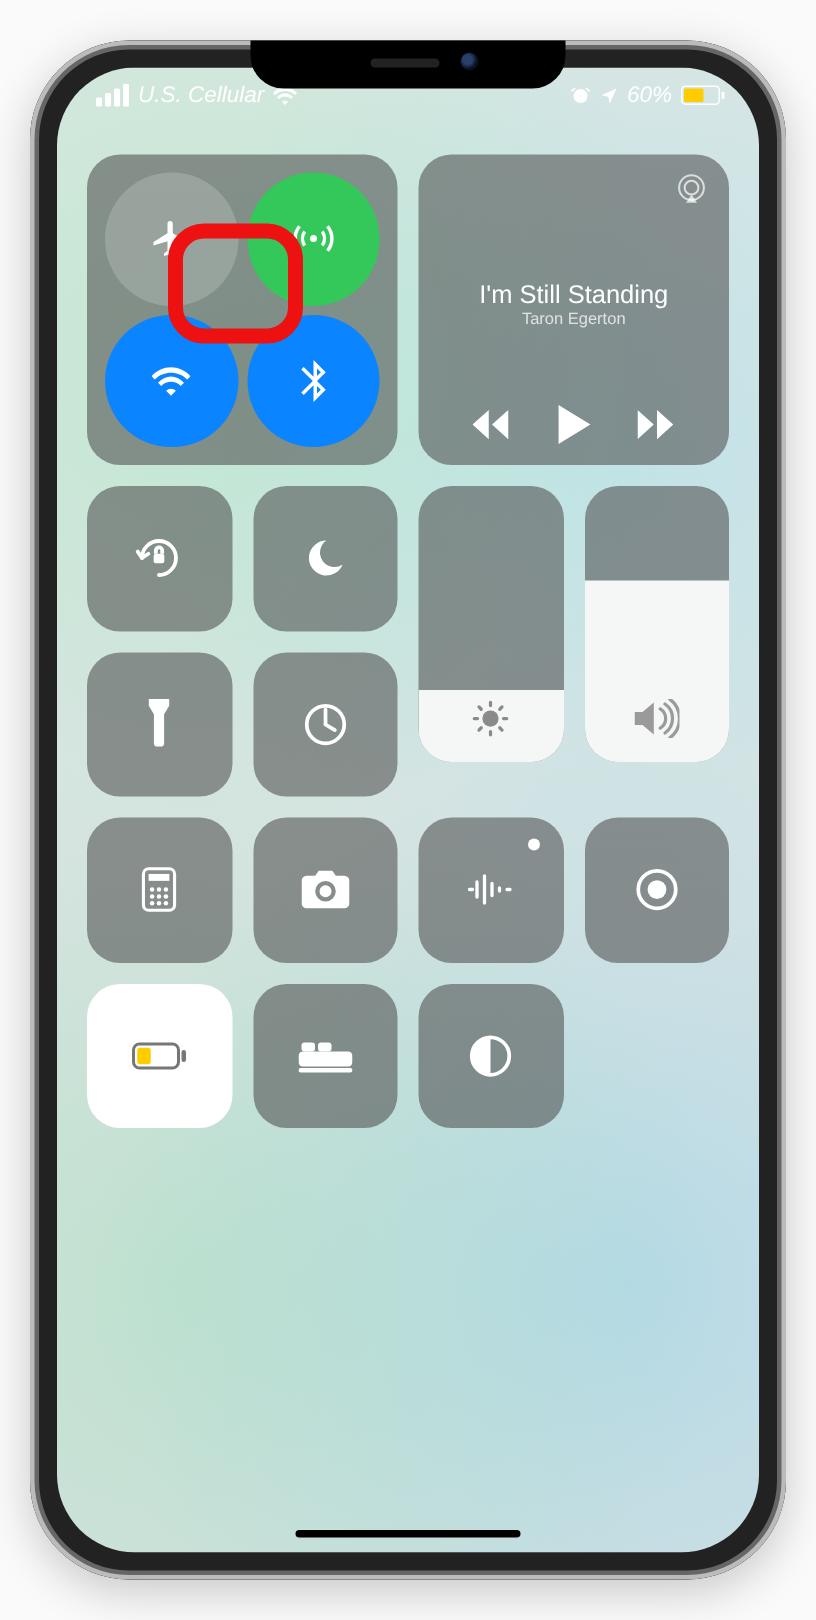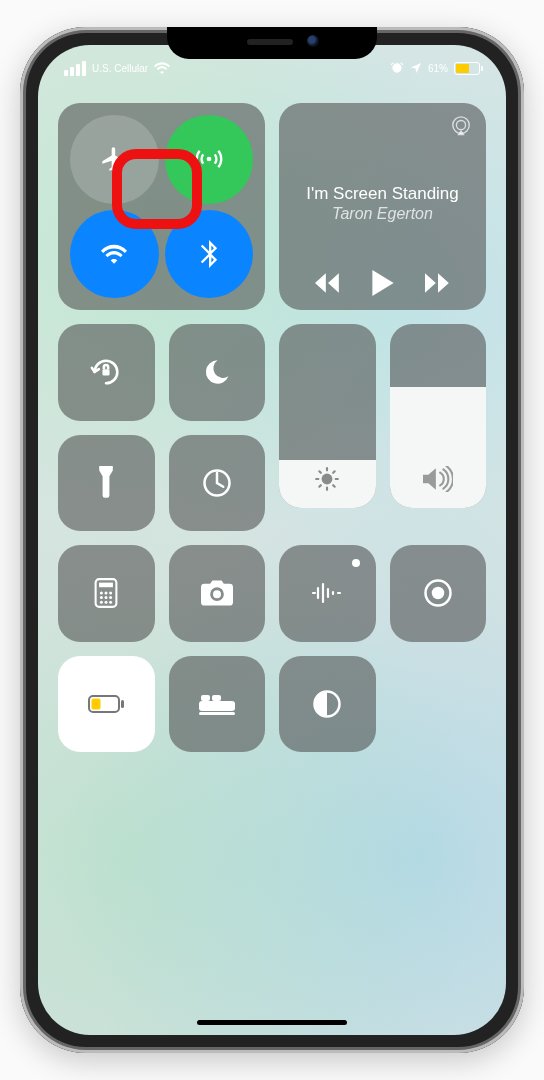--- a/index.html
+++ b/index.html
@@ -58,25 +58,26 @@
     background:radial-gradient(circle at 40% 40%, #2a3f6a 30%, #0a1020 60%);
   }
   .status-bar {
     position: absolute;
     top: 10px;
     left: 0; right: 0;
     height: 26px;
     padding: 0 26px;
     display: flex;
     justify-content: space-between;
-    align-items: center;
+    align-items: flex-start;
     color: #fff;
-    font-size: 10px;
+    font-size: 15px;
     font-weight: 500;
     z-index: 20;
+    font-style: italic;
   }
   .status-left, .status-right { display:flex; align-items:center; gap:6px; }
   .signal { display:flex; align-items:flex-end; gap:2px; }
   .signal i { width:4px; background:#fff; border-radius:1px; }
   .signal i:nth-child(1){height:6px}
   .signal i:nth-child(2){height:9px}
   .signal i:nth-child(3){height:12px}
   .signal i:nth-child(4){height:15px}
   .battery {
     width: 26px; height: 13px; border:1.5px solid #fff; border-radius:3px; position:relative;
@@ -125,21 +126,21 @@
   }
   .media {
     display:flex; flex-direction:column;
     justify-content:space-between;
     padding:12px 14px 14px;
     color:#fff;
   }
   .media-top { display:flex; justify-content:flex-end; }
   .media-mid { text-align:center; line-height:1.25; }
   .song { font-size:17px; font-weight:500; }
-  .artist { font-size:16px; color:rgba(255,255,255,.75);font-style:italic; }
+  .artist { font-size:11px; color:rgba(255,255,255,.75); }
   .media-ctrls { display:flex; justify-content:space-around; align-items:center; padding:0 6px; }
   .slider {
     background: rgba(80,80,80,.58);
     border-radius: 22px;
     position:relative;
     overflow:hidden;
   }
   .slider .fill {
     position:absolute; left:0; right:0; bottom:0;
     background: rgba(255,255,255,.92);
@@ -184,21 +185,21 @@
         <span>
           <svg width="14" height="14" viewBox="0 0 24 24" fill="#fff">
               <path d="M12 4a8 8 0 100 16 8 8 0 000-16zm1 8V7h-2v7h5v-2h-3zM4 3L1 6l1.4 1.4L7 2.8 4 3zm16 0l-3-.2 4.6 4.6L23 6l-3-3z"></path>
             </svg>
         </span>
         <span>
           <svg width="12" height="12" viewBox="0 0 24 24" fill="#fff">
               <path d="M2 11l20-9-9 20-2-9-9-2z"></path>
             </svg>
         </span>
-        <span>61%</span>
+        <span>60%</span>
         <span class="battery">
             <span class="fill"></span>
           </span>
       </div>
     </div>
 
     <div class="overlay">
       <div class="grid">
 
         <div class="mod mod-2x2 connectivity">
@@ -230,21 +231,21 @@
           <div class="media-top">
             <span>
               <svg width="22" height="22" viewBox="0 0 24 24" fill="none" stroke="rgba(255,255,255,.7)" stroke-width="1.5">
                   <circle cx="12" cy="11" r="9"></circle>
                   <circle cx="12" cy="11" r="5"></circle>
                   <path d="M8 22l4-6 4 6z" fill="rgba(255,255,255,.7)" stroke="none"></path>
                 </svg>
             </span>
           </div>
           <div class="media-mid">
-            <div class="song">I'm Screen Standing</div>
+            <div class="song">I'm Still Standing</div>
             <div class="artist">Taron Egerton</div>
           </div>
           <div class="media-ctrls">
             <span>
               <svg width="26" height="20" viewBox="0 0 24 18" fill="#fff">
                   <path d="M12 9l10-9v18L12 9zm-12 0L10 0v18L0 9z"></path>
                 </svg>
             </span>
             <span>
               <svg width="22" height="26" viewBox="0 0 18 22" fill="#fff">

